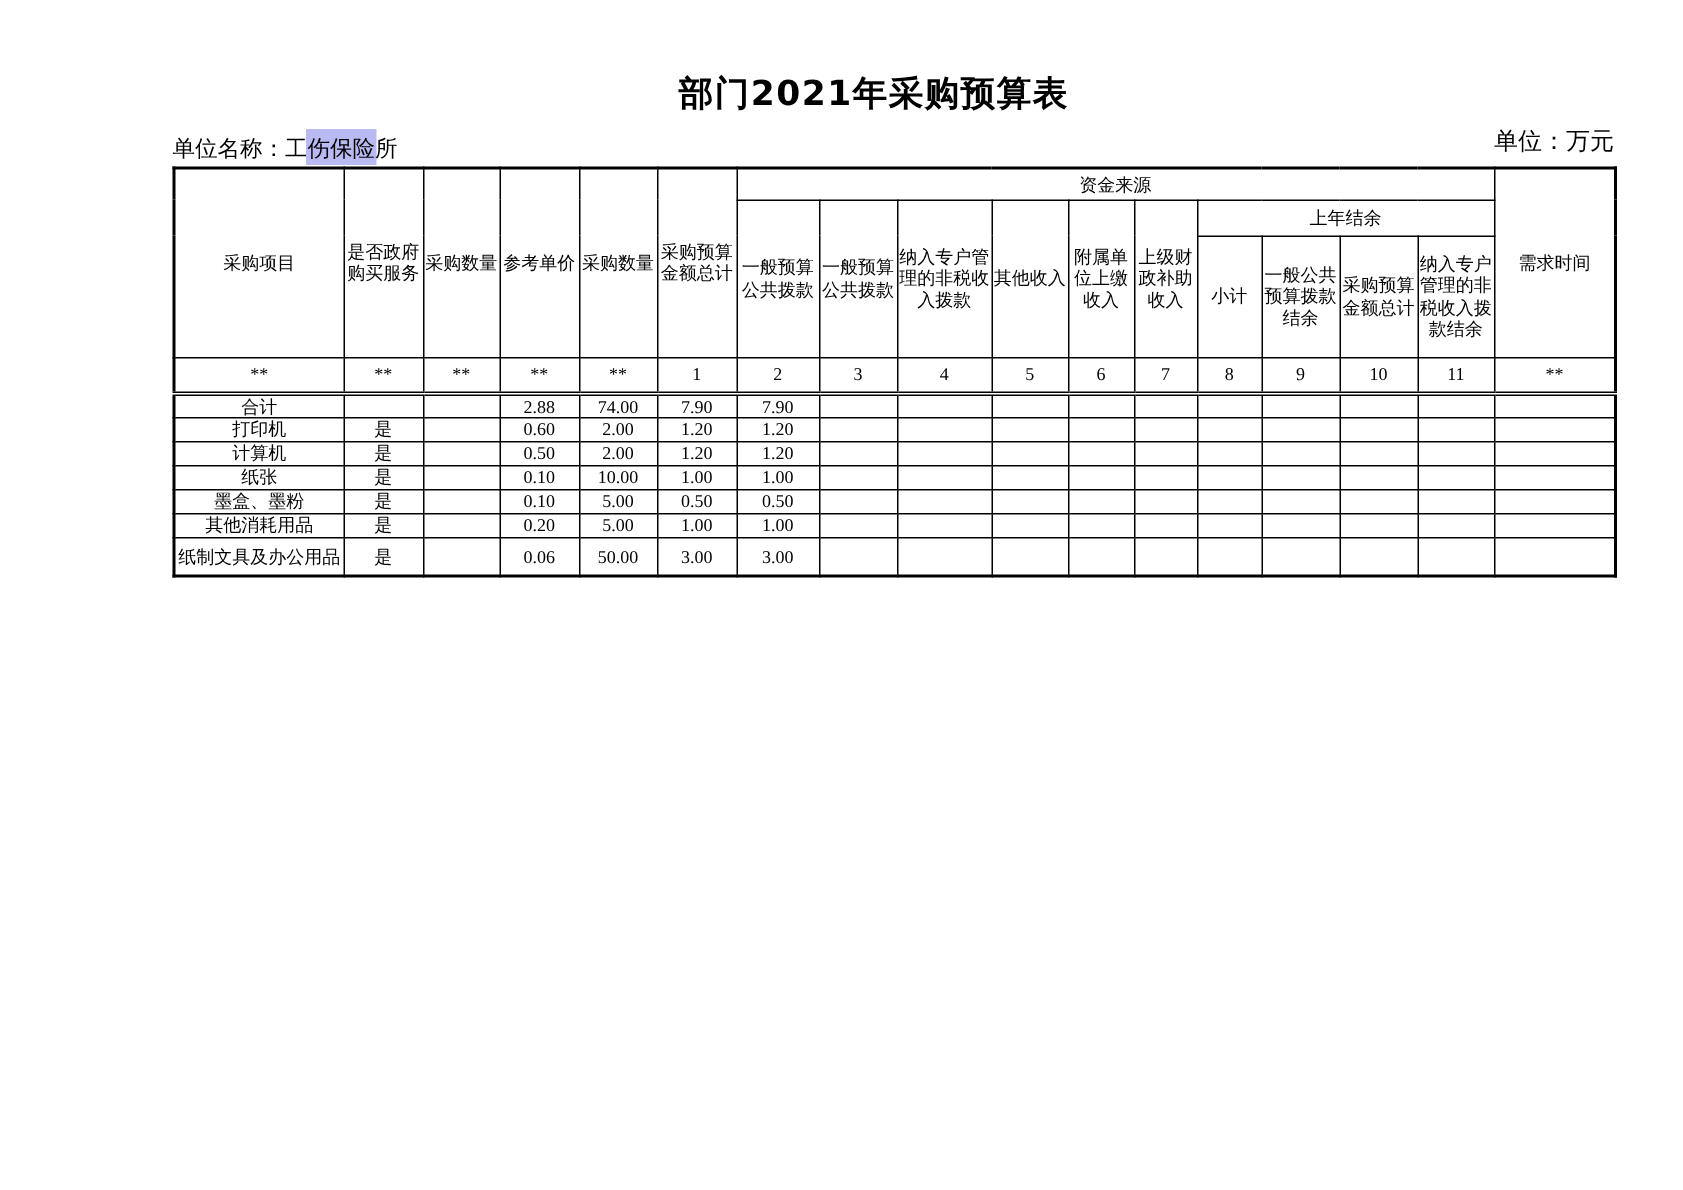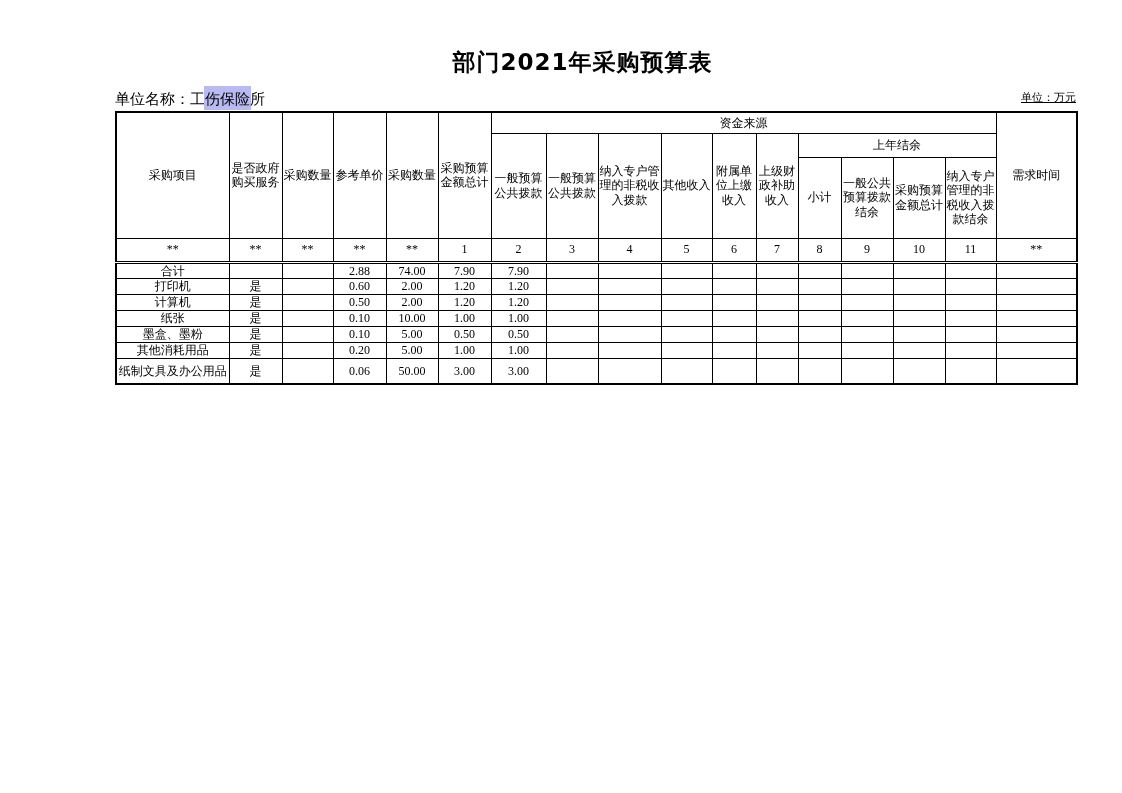--- a/index.html
+++ b/index.html
@@ -22,21 +22,21 @@
     white-space: nowrap;
   }
   .meta-line {
     position: absolute;
     top: 85px; left: 115px; width: 961px; height: 24px;
     display: flex;
     justify-content: space-between;
     align-items: flex-end;
   }
   .unit-name { font-size: 15px; }
-  .unit-label { font-size: 11px; padding-bottom: 4px; text-decoration: underline; }
+  .unit-label { font-size: 16px; padding-bottom: 4px; }
   .hl {
     display: inline-block;
     padding: 4px 1px 1px 1px;
     margin: -4px -1px -1px -1px;
   }
   table.budget {
     position: absolute;
     top: 111px; left: 115px;
     width: 961px;
     border-collapse: collapse;

